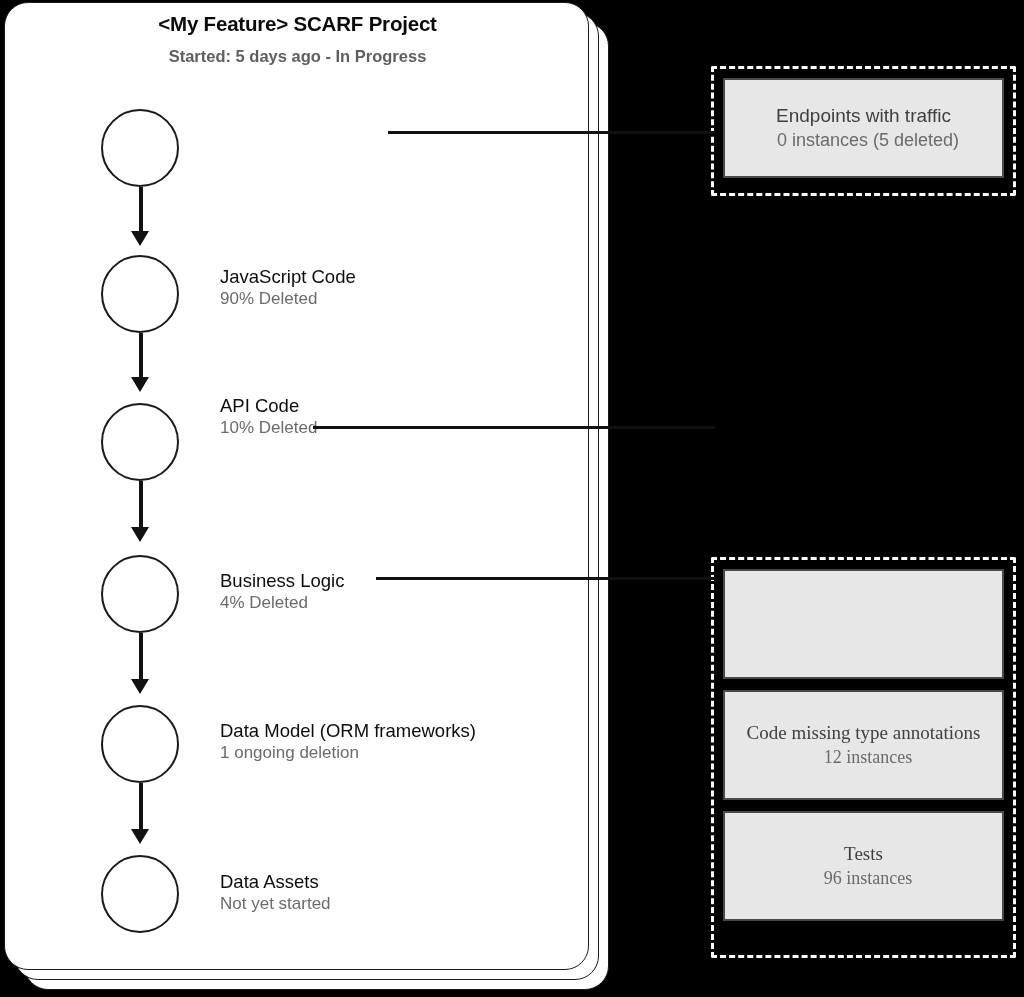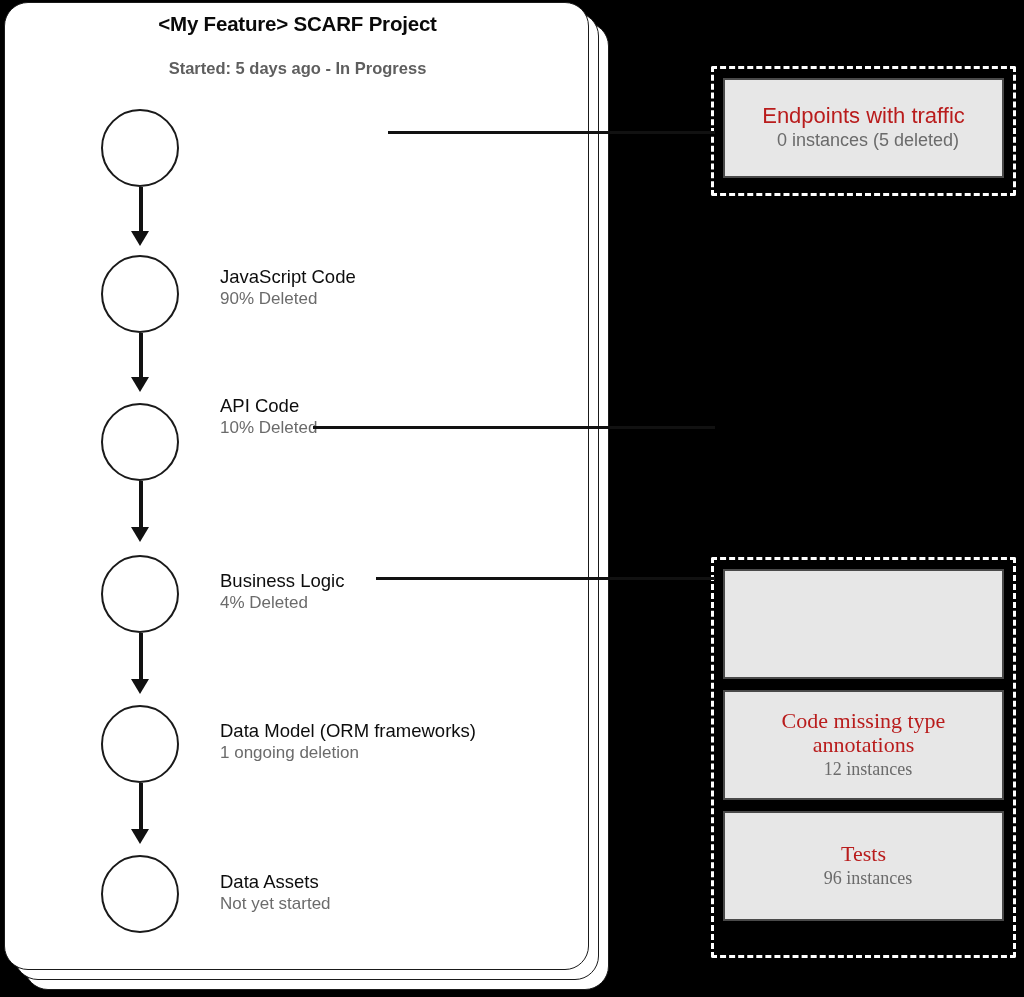--- a/index.html
+++ b/index.html
@@ -67,21 +67,21 @@
     font-weight: bold;
     color: #0a0a0a;
     letter-spacing: -0.2px;
     line-height: 26px;
   }
   #project-status {
     font-size: 16.5px;
     font-weight: bold;
     color: #5e5e5e;
     line-height: 22px;
-    margin-top: 20px;
+    margin-top: 8px;
   }
 
   
   #pipeline {
     position: absolute;
     left: 0;
     top: 0;
     width: 585px;
     height: 968px;
   }
@@ -166,22 +166,22 @@
     display: flex;
     flex-direction: column;
     align-items: center;
     justify-content: center;
   }
   .insight-box + .insight-box {
     margin-top: 11px;
     font-family: Liberation Serif, serif;
   }
   .insight-title {
-    font-size: 22px;
-    color: #b91c1c;
+    font-size: 19px;
+    color: #404040;
     line-height: 24px;
   }
   .insight-count {
     font-size: 18px;
     color: #6b6b6b;
     line-height: 24px;
     margin-left: 9px;
   }
 </style>
 </head>

